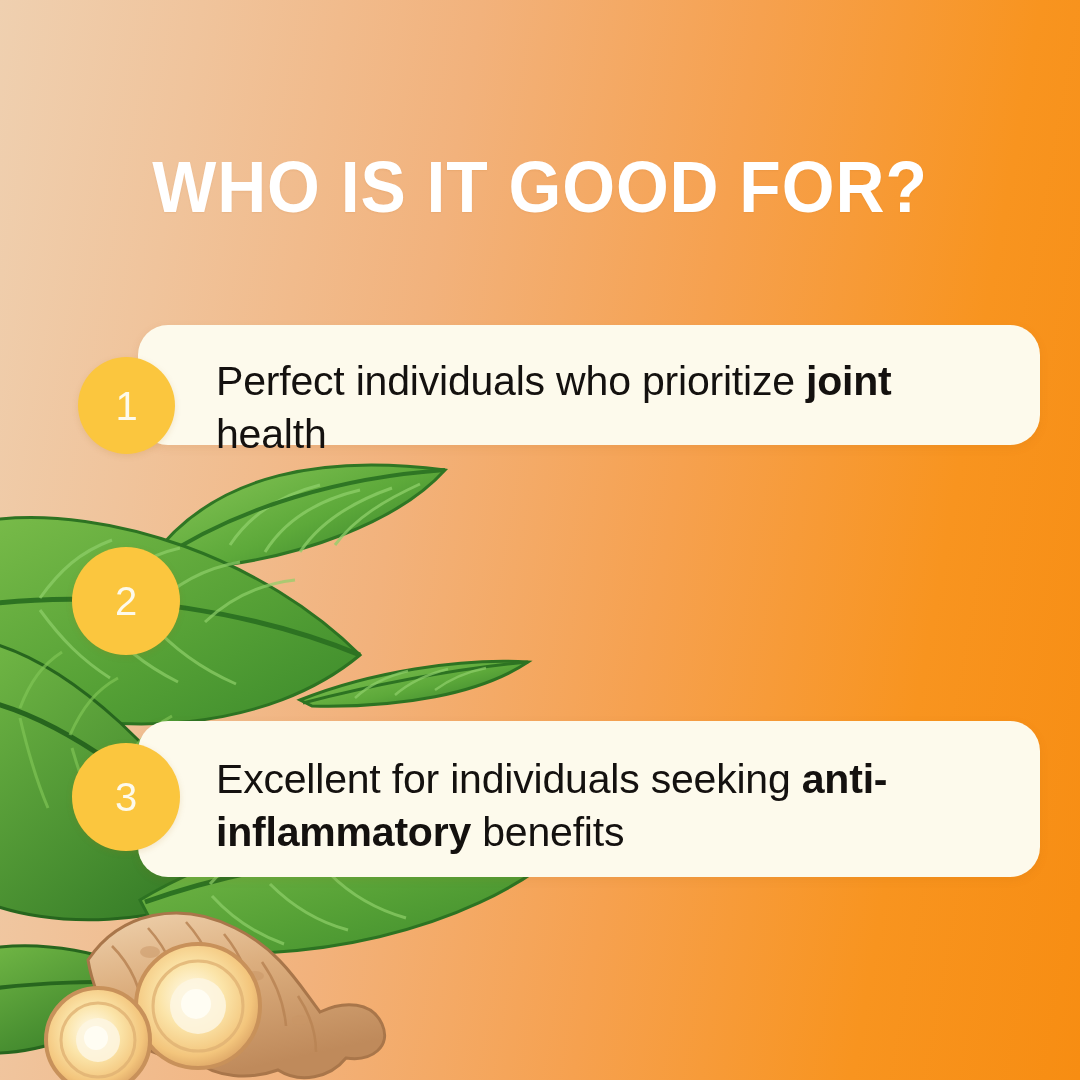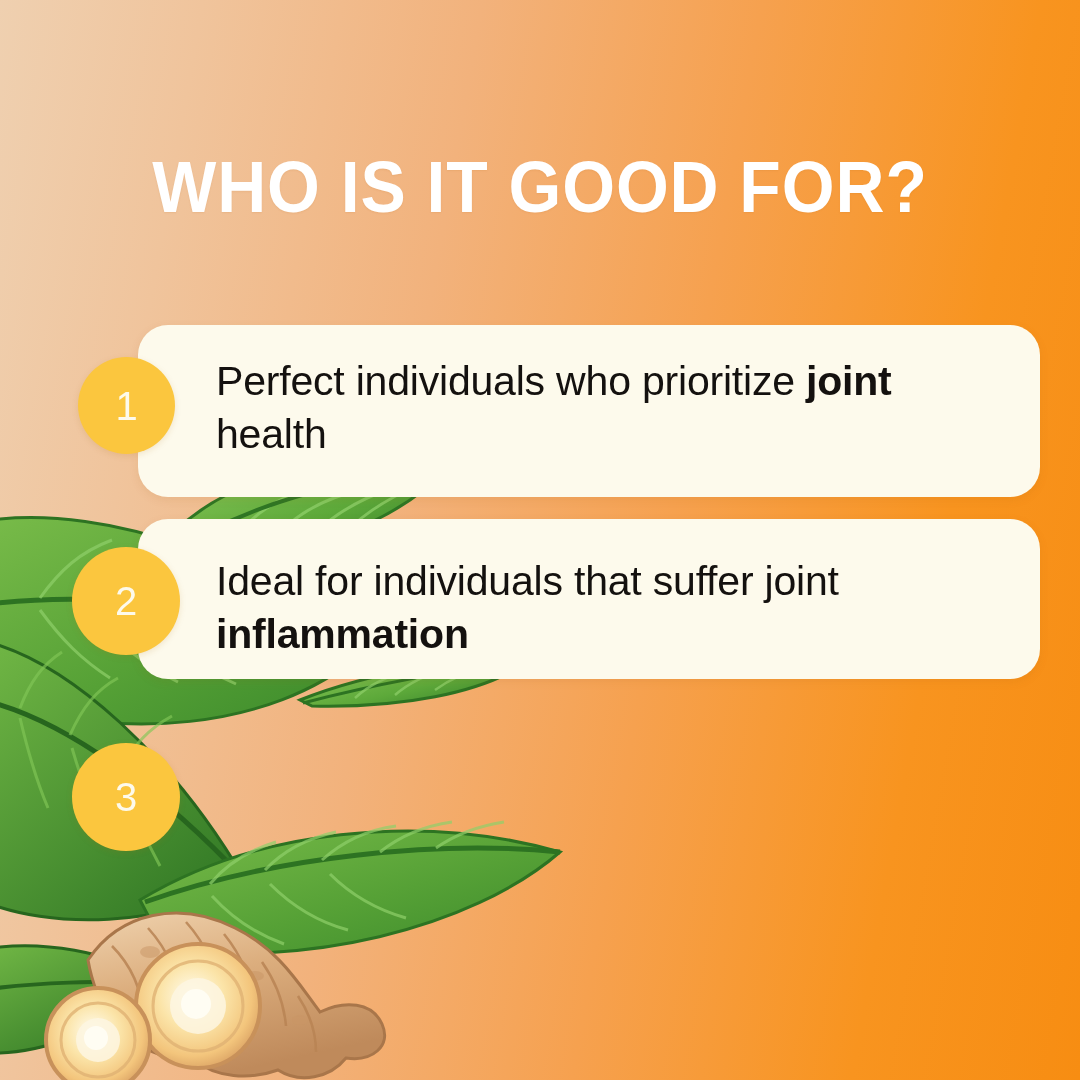--- a/index.html
+++ b/index.html
@@ -22,21 +22,21 @@
     color:#ffffff;line-height:1;
     transform:scaleX(0.93);transform-origin:center top;
     text-shadow:0 1px 2px rgba(180,110,30,.12);
   }
   
   .card{
     position:absolute;left:138px;width:902px;
     background:#fdfaec;border-radius:30px;
     box-shadow:0 3px 10px rgba(160,90,20,.10);
   }
-  #card-1{top:325px;height:172px;}
+  #card-1{top:325px;height:120px;}
   #card-2{top:519px;height:160px;}
   #card-3{top:721px;height:156px;}
   .card-text{
     position:absolute;left:78px;right:34px;
     font-family:"Liberation Sans", sans-serif;
     font-size:41px;line-height:1.30;color:#14110f;
     font-weight:400;letter-spacing:-0.2px;
   }
   #card-1 .card-text{top:30px;}
   #card-2 .card-text{top:36px;}
@@ -201,24 +201,24 @@
 
   <div class="title">WHO IS IT GOOD FOR?</div>
 
   <div class="card" id="card-1">
     <div class="card-text"><span>Perfect individuals who prioritize </span><b>joint</b><span> health</span></div>
   </div>
   <div class="badge" id="badge-1">
     <span>1</span>
   </div>
 
-  <div class="card" id="card-2">
-    <div class="card-text"><span>Ideal for individuals that suffer joint </span><b>inflammation</b><span></span></div>
-  </div>
   <div class="badge" id="badge-2">
     <span>2</span>
   </div>
 
+  <div class="card" id="card-3">
+    <div class="card-text"><span>Excellent for individuals seeking </span><b>anti-inflammatory</b><span> benefits</span></div>
+  </div>
   <div class="badge" id="badge-3">
     <span>3</span>
   </div>
 
 </div>
 
 </body></html>

